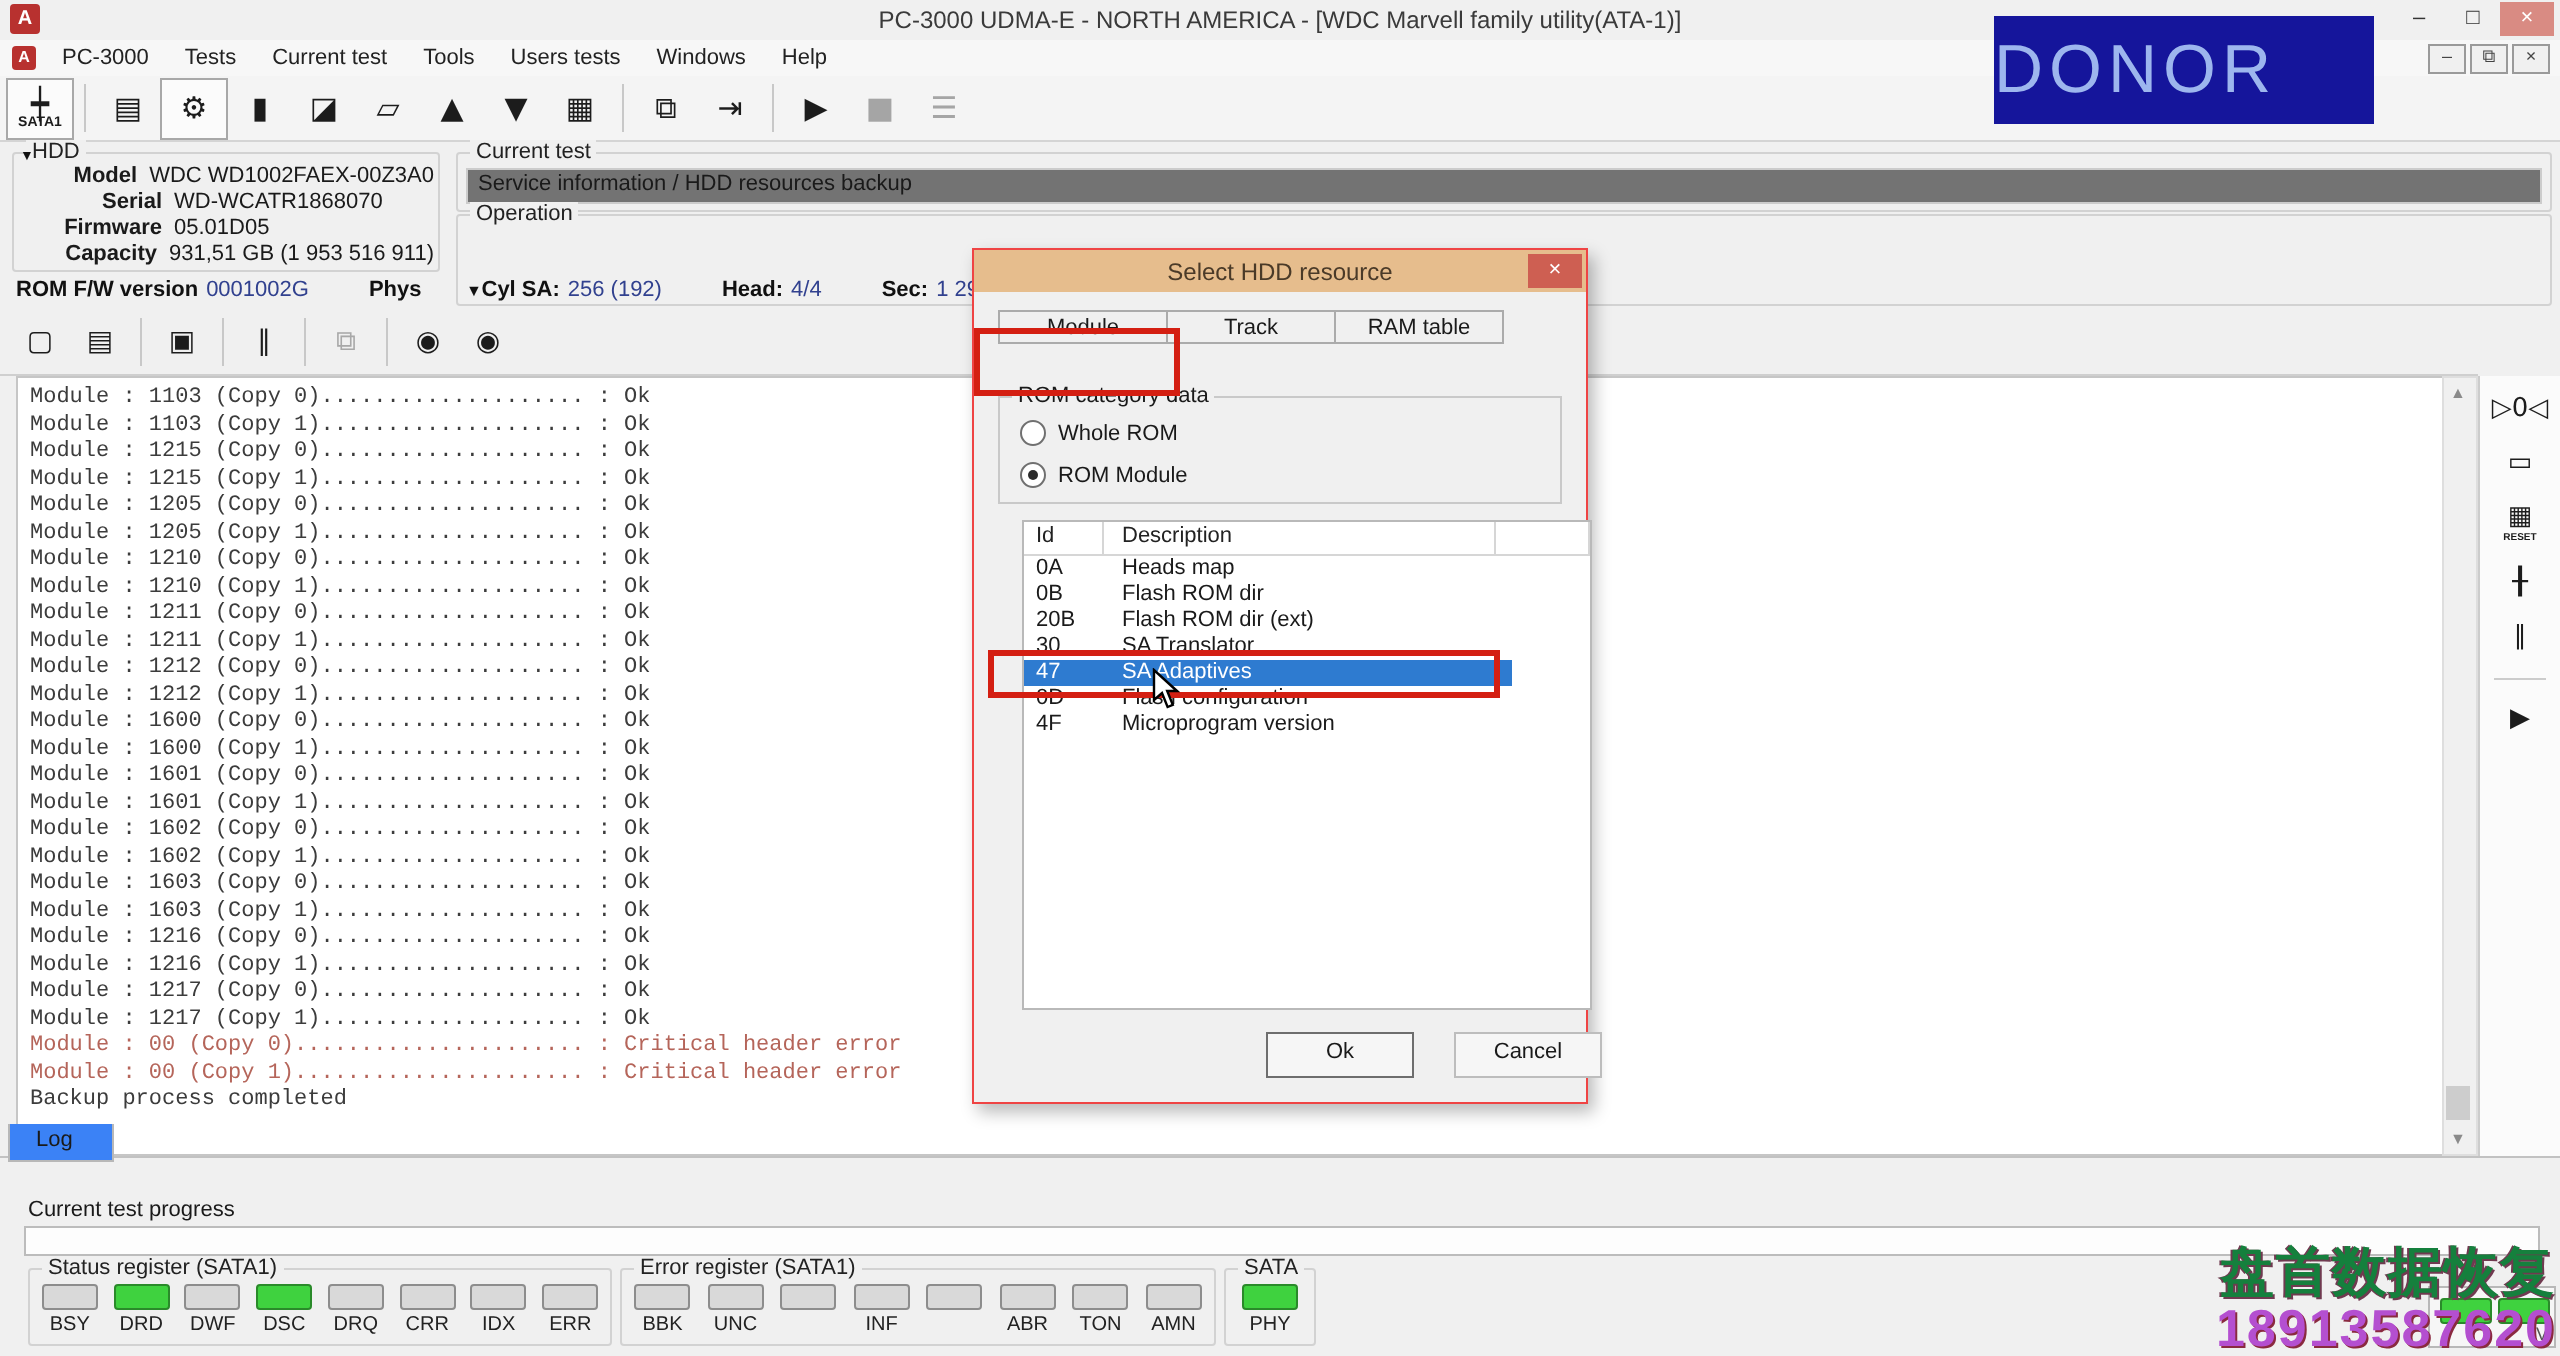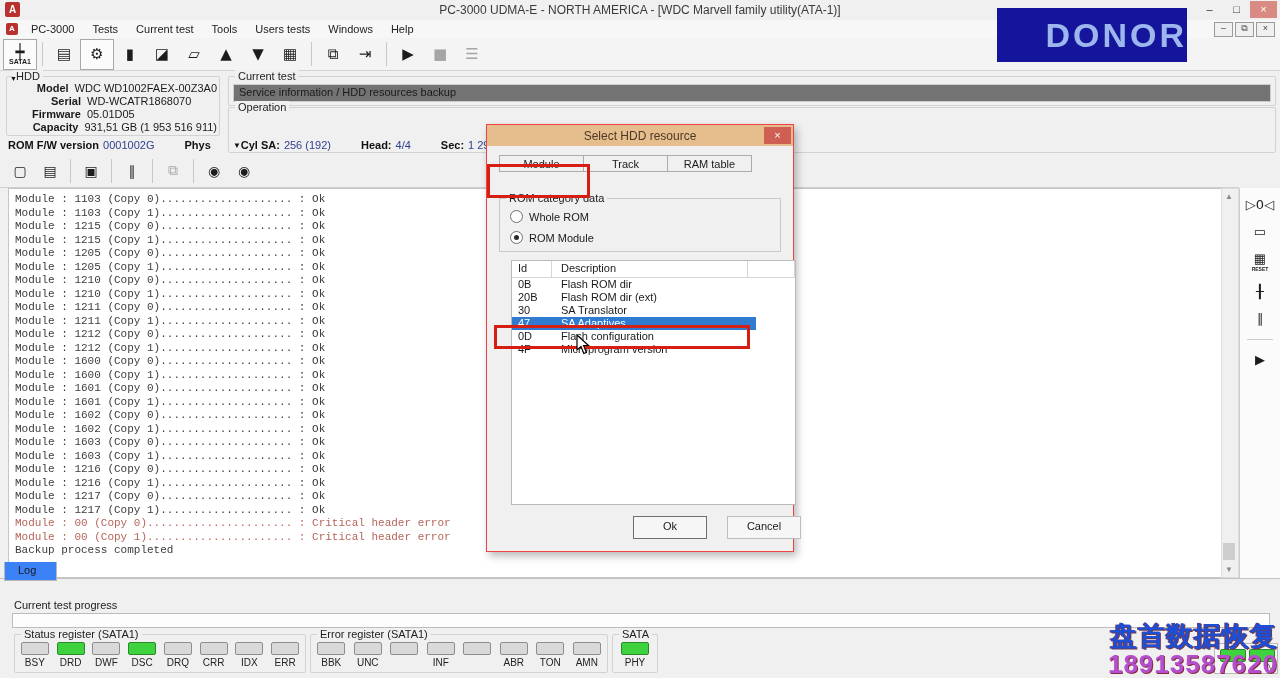--- a/index.html
+++ b/index.html
@@ -145,24 +145,24 @@
   
   .anno { position:absolute; border:3px solid #d41f12; z-index:60; }
   .anno-rom { left:487px; top:164px; width:97px; height:28px; }
   .anno-row { left:494px; top:325px; width:250px; height:18px; }
 
   
   .cursor { position:absolute; left:576px; top:334px; z-index:70; }
 
   
   .donor { position:absolute; left:997px; top:8px; width:190px; height:54px; background:#15159b;
-           color:#9db6ee; font-size:34px; font-weight:bold; text-align:right; line-height:54px;
+           color:#9db6ee; font-size:34px; font-weight:normal; text-align:left; line-height:54px;
            letter-spacing:3px; z-index:40; }
   .wm { position:absolute; right:2px; bottom:0px; text-align:right; z-index:80; font-weight:bold; line-height:1.05; }
-  .wm-1 { font-size:27px; color:#1d4ed8; text-shadow:1px 1px 0 #703a50, -1px 0 0 #703a50; letter-spacing:1px; }
+  .wm-1 { font-size:27px; color:#15803d; text-shadow:1px 1px 0 #703a50, -1px 0 0 #703a50; letter-spacing:1px; }
   .wm-2 { font-size:26px; color:#b44fd0; text-shadow:1px 1px 0 #8a2a40; letter-spacing:1px; }
 </style>
 </head>
 <body>
 
 <div class="screen">
 
   <div class="titlebar">
     <div class="app-icon">A</div>
     <div class="tb-title">PC-3000 UDMA-E - NORTH AMERICA - [WDC Marvell family utility(ATA-1)]</div>
@@ -462,20 +462,24 @@
           </div>
       </div>
       <div class="dlg-table">
         <div class="th-row">
           <div class="th th-id">Id</div>
           <div class="th th-desc">Description</div>
           <div class="th th-x"></div>
         </div>
         <div id="table-rows">
             <div class="tr">
+              <span class="td-id">0A</span>
+              <span class="td-desc">Heads map</span>
+            </div>
+            <div class="tr">
               <span class="td-id">0B</span>
               <span class="td-desc">Flash ROM dir</span>
             </div>
             <div class="tr">
               <span class="td-id">20B</span>
               <span class="td-desc">Flash ROM dir (ext)</span>
             </div>
             <div class="tr">
               <span class="td-id">30</span>
               <span class="td-desc">SA Translator</span>

